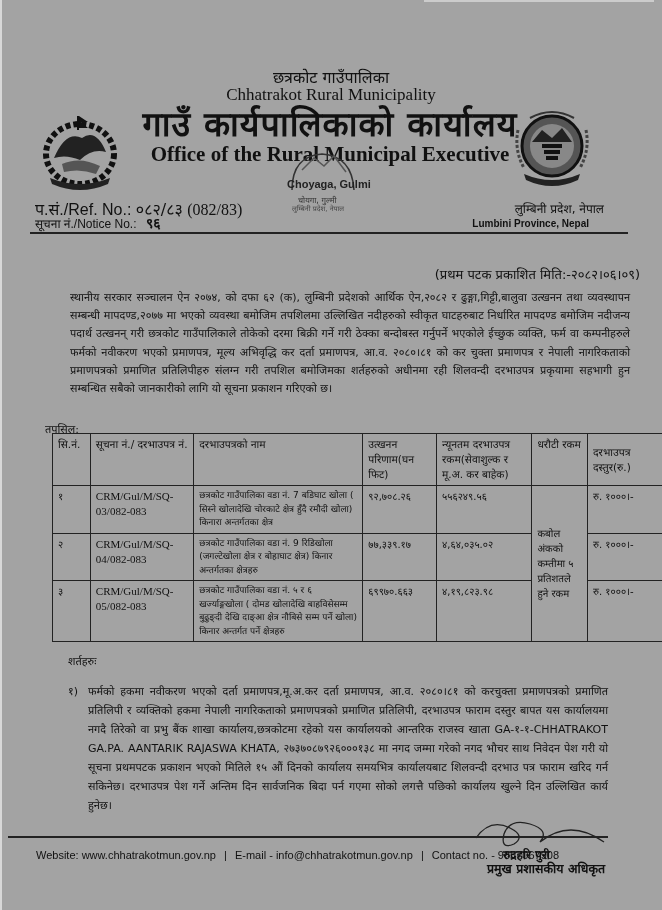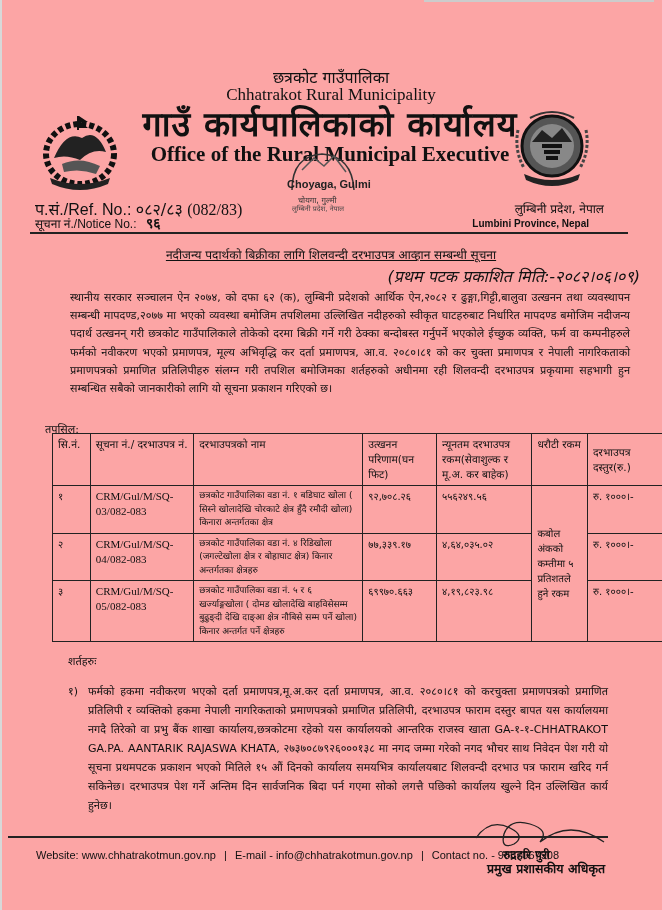--- a/index.html
+++ b/index.html
@@ -1,17 +1,17 @@
 <!DOCTYPE html>
 <html><head>
 <meta charset="utf-8">
 <style>
   html, body { margin: 0; padding: 0; background: #ffffff; }
   body { width: 662px; height: 910px; position: relative; overflow: hidden; color: #111; font-family: "DejaVu Sans", sans-serif; }
-  .page { position: absolute; left: 0; top: 0; width: 662px; height: 910px; background: #fca5a5; }
+  .page { position: absolute; left: 0; top: 0; width: 662px; height: 910px; background: #a3a3a3; }
   .leftedge { position: absolute; left: 0; top: 0; width: 2px; height: 910px; background: #d8d8d8; }
   .topline { position: absolute; right: 8px; top: 0; width: 230px; height: 2px; background: #ccc; }
 
   .hdr-np { position: absolute; left: 0; width: 662px; top: 66px; text-align: center; font-size: 16px; font-family: "DejaVu Sans", sans-serif; }
   .hdr-en { position: absolute; left: 0; width: 662px; top: 85px; text-align: center; font-family: "Liberation Serif", serif; font-weight: normal; font-size: 17px; }
   .hdr-big { position: absolute; left: 130px; width: 400px; top: 102px; text-align: center; font-size: 34px; font-weight: bold; letter-spacing: 1px; font-family: "DejaVu Sans", sans-serif; line-height: 44px; }
   .hdr-office { position: absolute; left: 130px; width: 400px; top: 142px; text-align: center; font-family: "Liberation Serif", serif; font-weight: bold; font-size: 21px; }
 
   .logo { position: absolute; }
   .logo-left { left: 36px; top: 108px; width: 88px; height: 86px; }
@@ -23,21 +23,21 @@
 
   .ref { position: absolute; left: 35px; top: 198px; font-size: 16px; font-family: "Liberation Sans", sans-serif; }
   .ref .np { font-family: "DejaVu Sans", sans-serif; }
   .notice { position: absolute; left: 35px; top: 213px; font-size: 12px; font-family: "Liberation Sans", sans-serif; }
   .notice .hand { font-family: "DejaVu Serif", serif; font-size: 14px; margin-left: 6px; font-weight: bold; }
   .prov-np { position: absolute; right: 58px; top: 200px; font-size: 12px; }
   .prov-en { position: absolute; right: 73px; top: 218px; font-size: 10px; font-weight: bold; font-family: "Liberation Sans", sans-serif; padding-left: 8px; }
   .rule { position: absolute; left: 30px; top: 232px; width: 598px; height: 2px; background: #222; }
 
   .subject { position: absolute; left: 0; width: 662px; top: 246px; text-align: center; font-size: 12px; text-decoration: underline; }
-  .pubdate { position: absolute; right: 22px; top: 265px; font-size: 16px; font-style: italic; }
+  .pubdate { position: absolute; right: 22px; top: 265px; font-size: 13px; }
 
   .para { position: absolute; left: 70px; top: 289px; width: 560px; font-size: 11px; line-height: 18.2px; text-align: justify; }
 
   .tapsil { position: absolute; left: 45px; top: 421px; font-size: 11px; }
   table.t { position: absolute; left: 52px; top: 433px; width: 611px; border-collapse: collapse; font-size: 10px; }
   table.t td, table.t th { border: 1px solid #222; vertical-align: top; padding: 3px 5px; font-weight: normal; text-align: left; line-height: 15px; }
   table.t th { font-size: 10.5px; }
   .c1 { width: 18px; } .c2 { width: 80px; } .c3 { width: 138px; } .c4 { width: 54px; } .c5 { width: 73px; } .c6 { width: 38px; } .c7 { width: 55px; margin-left: 36px; }
   .code { font-family: "Liberation Serif", serif; font-size: 11px; }
   .small { font-size: 9px; line-height: 13.5px !important; }
@@ -102,51 +102,50 @@
     <span style="font-family:'Liberation Serif',serif">(082/83)</span>
   </div>
   <div class="notice">
     <span>सूचना नं./Notice No.:</span>
     <span class="hand">९६</span>
   </div>
   <div class="prov-np">लुम्बिनी प्रदेश, नेपाल</div>
   <div class="prov-en">Lumbini Province, Nepal</div>
   <div class="rule"></div>
 
-  <div class="subject">नदीजन्य पदार्थको बिक्रीका  लागि शिलवन्दी दरभाउपत्र आव्हान सम्बन्धी सूचना</div>
   <div class="pubdate">(प्रथम पटक प्रकाशित मिति:-२०८२।०६।०९)</div>
 
   <div class="para">स्थानीय सरकार सञ्चालन ऐन २०७४, को दफा ६२ (क), लुम्बिनी प्रदेशको आर्थिक ऐन,२०८२ र ढुङ्गा,गिट्टी,बालुवा उत्खनन तथा व्यवस्थापन सम्बन्धी मापदण्ड,२०७७ मा भएको व्यवस्था बमोजिम तपशिलमा उल्लिखित नदीहरुको स्वीकृत घाटहरुबाट निर्धारित मापदण्ड बमोजिम नदीजन्य पदार्थ उत्खनन् गरी छत्रकोट गाउँपालिकाले तोकेको दरमा बिक्री गर्ने गरी ठेक्का बन्दोबस्त गर्नुपर्ने भएकोले ईच्छुक व्यक्ति, फर्म वा कम्पनीहरुले फर्मको नवीकरण भएको प्रमाणपत्र, मूल्य अभिवृद्धि कर दर्ता प्रमाणपत्र, आ.व. २०८०।८१ को कर चुक्ता प्रमाणपत्र र नेपाली नागरिकताको प्रमाणपत्रको प्रमाणित प्रतिलिपीहरु संलग्न गरी तपशिल बमोजिमका शर्तहरुको अधीनमा रही शिलवन्दी दरभाउपत्र प्रकृयामा सहभागी हुन सम्बन्धित सबैको जानकारीको लागि यो सूचना प्रकाशन गरिएको छ।</div>
 
   <div class="tapsil">तपसिल:</div>
 
   <table class="t">
     <tbody>
         <tr>
       <th class="c1">सि.नं.</th>
       <th class="c2">सूचना नं./ दरभाउपत्र नं.</th>
       <th class="c3">दरभाउपत्रको नाम</th>
       <th class="c4">उत्खनन परिणाम(घन फिट)</th>
       <th class="c5">न्यूनतम दरभाउपत्र रकम(सेवाशुल्क र मू.अ. कर बाहेक)</th>
       <th class="c6">धरौटी रकम</th>
       <th class="c7 vmid">दरभाउपत्र दस्तुर(रु.)</th>
     </tr>
     <tr>
       <td>१</td>
       <td class="code">CRM/Gul/M/SQ-03/082-083</td>
-      <td class="small">छत्रकोट गाउँपालिका वडा नं. १ बडिघाट खोला ( सिस्ने खोलादेखि चोरकाटे क्षेत्र हुँदै रमौदी खोला) किनारा अन्तर्गतका क्षेत्र</td>
+      <td class="small">छत्रकोट गाउँपालिका वडा नं. 7 बडिघाट खोला ( सिस्ने खोलादेखि चोरकाटे क्षेत्र हुँदै रमौदी खोला) किनारा अन्तर्गतका क्षेत्र</td>
       <td>९२,७०८.२६</td>
       <td>५५६२४९.५६</td>
       <td rowspan="3" class="vmid">कबोल अंकको कम्तीमा ५ प्रतिशतले हुने रकम</td>
       <td>रु. १०००।-</td>
     </tr>
     <tr>
       <td>२</td>
       <td class="code">CRM/Gul/M/SQ-04/082-083</td>
-      <td class="small">छत्रकोट गाउँपालिका वडा नं. ४ रिडिखोला (जगल्टेखोला क्षेत्र र बोहाघाट क्षेत्र) किनार अन्तर्गतका क्षेत्रहरु</td>
+      <td class="small">छत्रकोट गाउँपालिका वडा नं. 9 रिडिखोला (जगल्टेखोला क्षेत्र र बोहाघाट क्षेत्र) किनार अन्तर्गतका क्षेत्रहरु</td>
       <td>७७,३३९.१७</td>
       <td>४,६४,०३५.०२</td>
       <td>रु. १०००।-</td>
     </tr>
     <tr>
       <td>३</td>
       <td class="code">CRM/Gul/M/SQ-05/082-083</td>
       <td class="small">छत्रकोट गाउँपालिका वडा नं. ५ र ६ खर्ज्याङ्गखोला ( दोमड खोलादेखि बाहविसेसम्म बुढुङ्दी देखि दाङ्आ क्षेत्र नौबिसे सम्म पर्ने खोला) किनार अन्तर्गत पर्ने क्षेत्रहरु</td>
       <td>६९९७०.६६३</td>
       <td>४,१९,८२३.९८</td>

